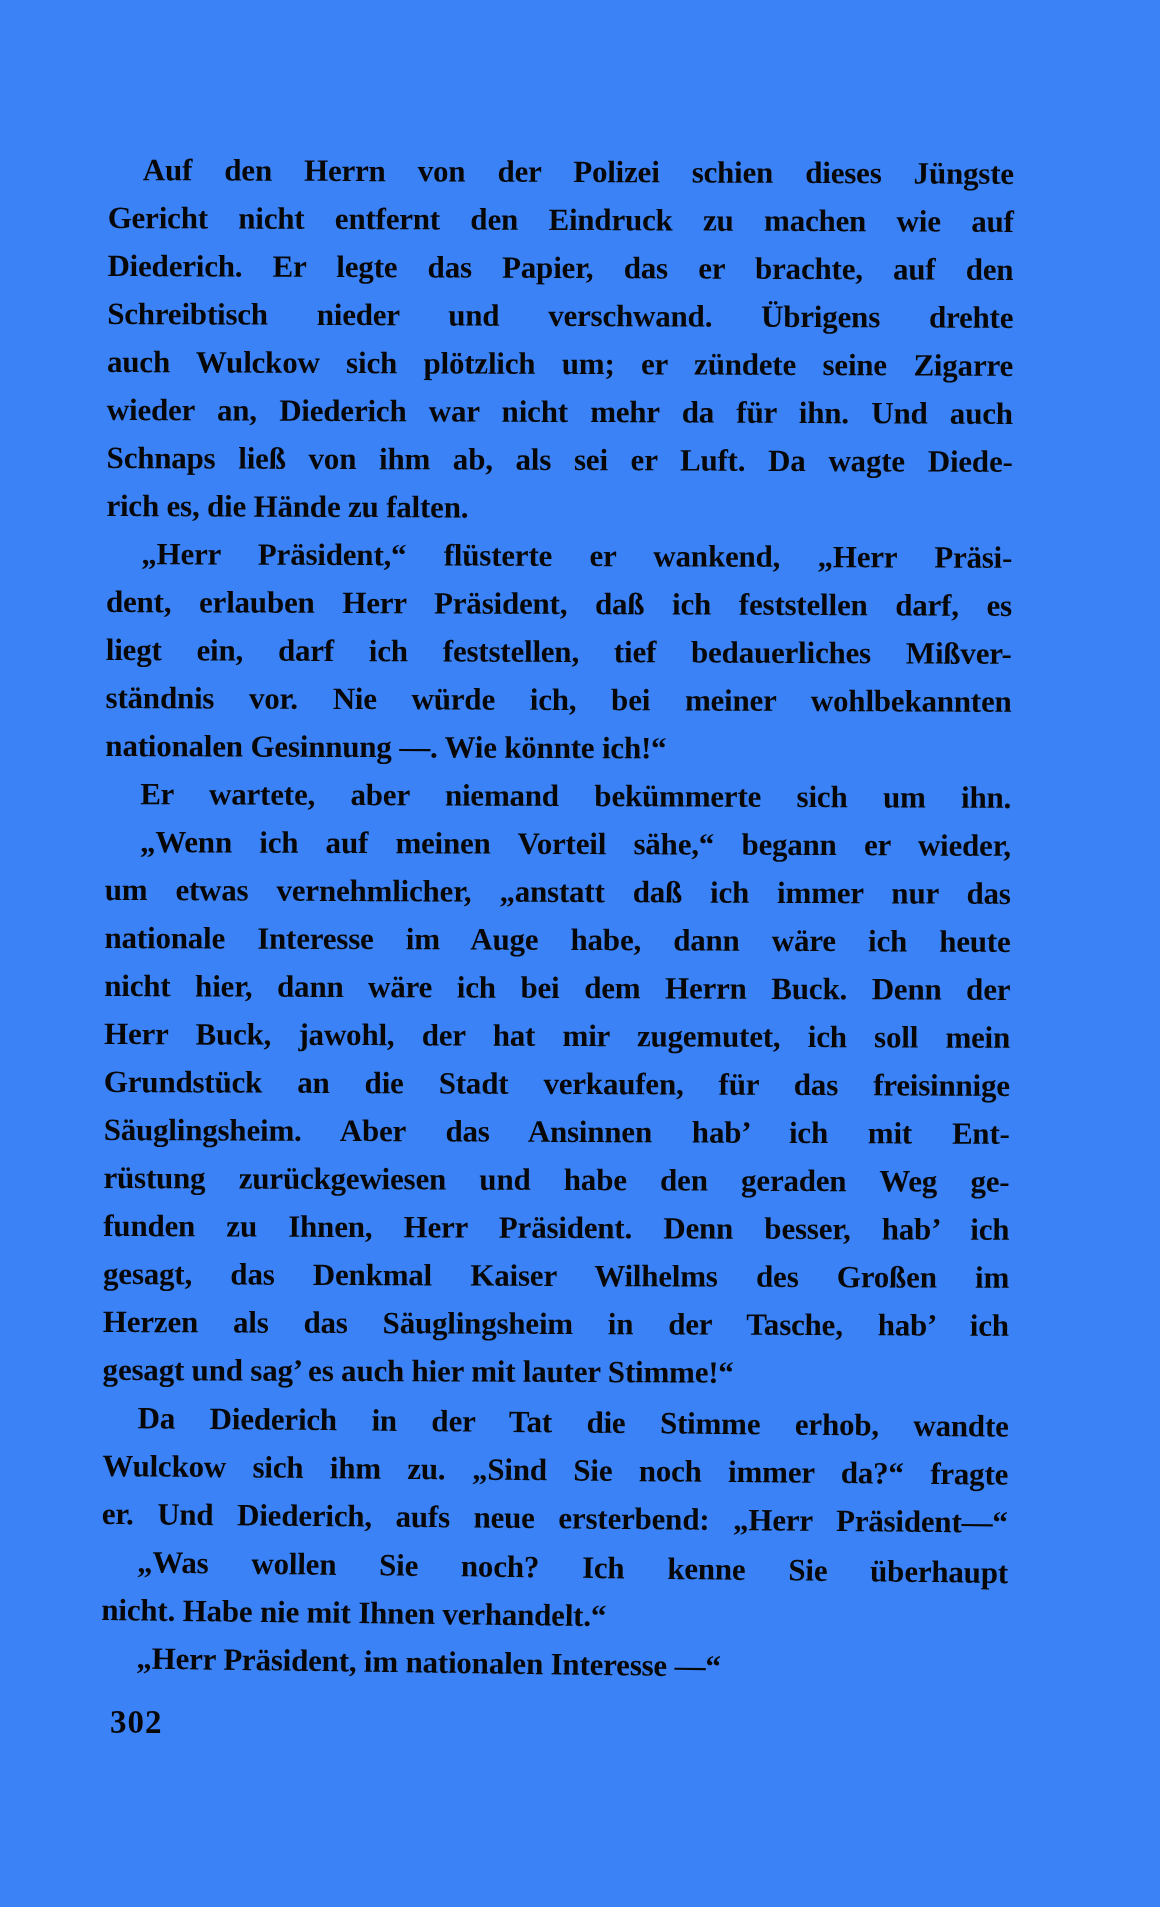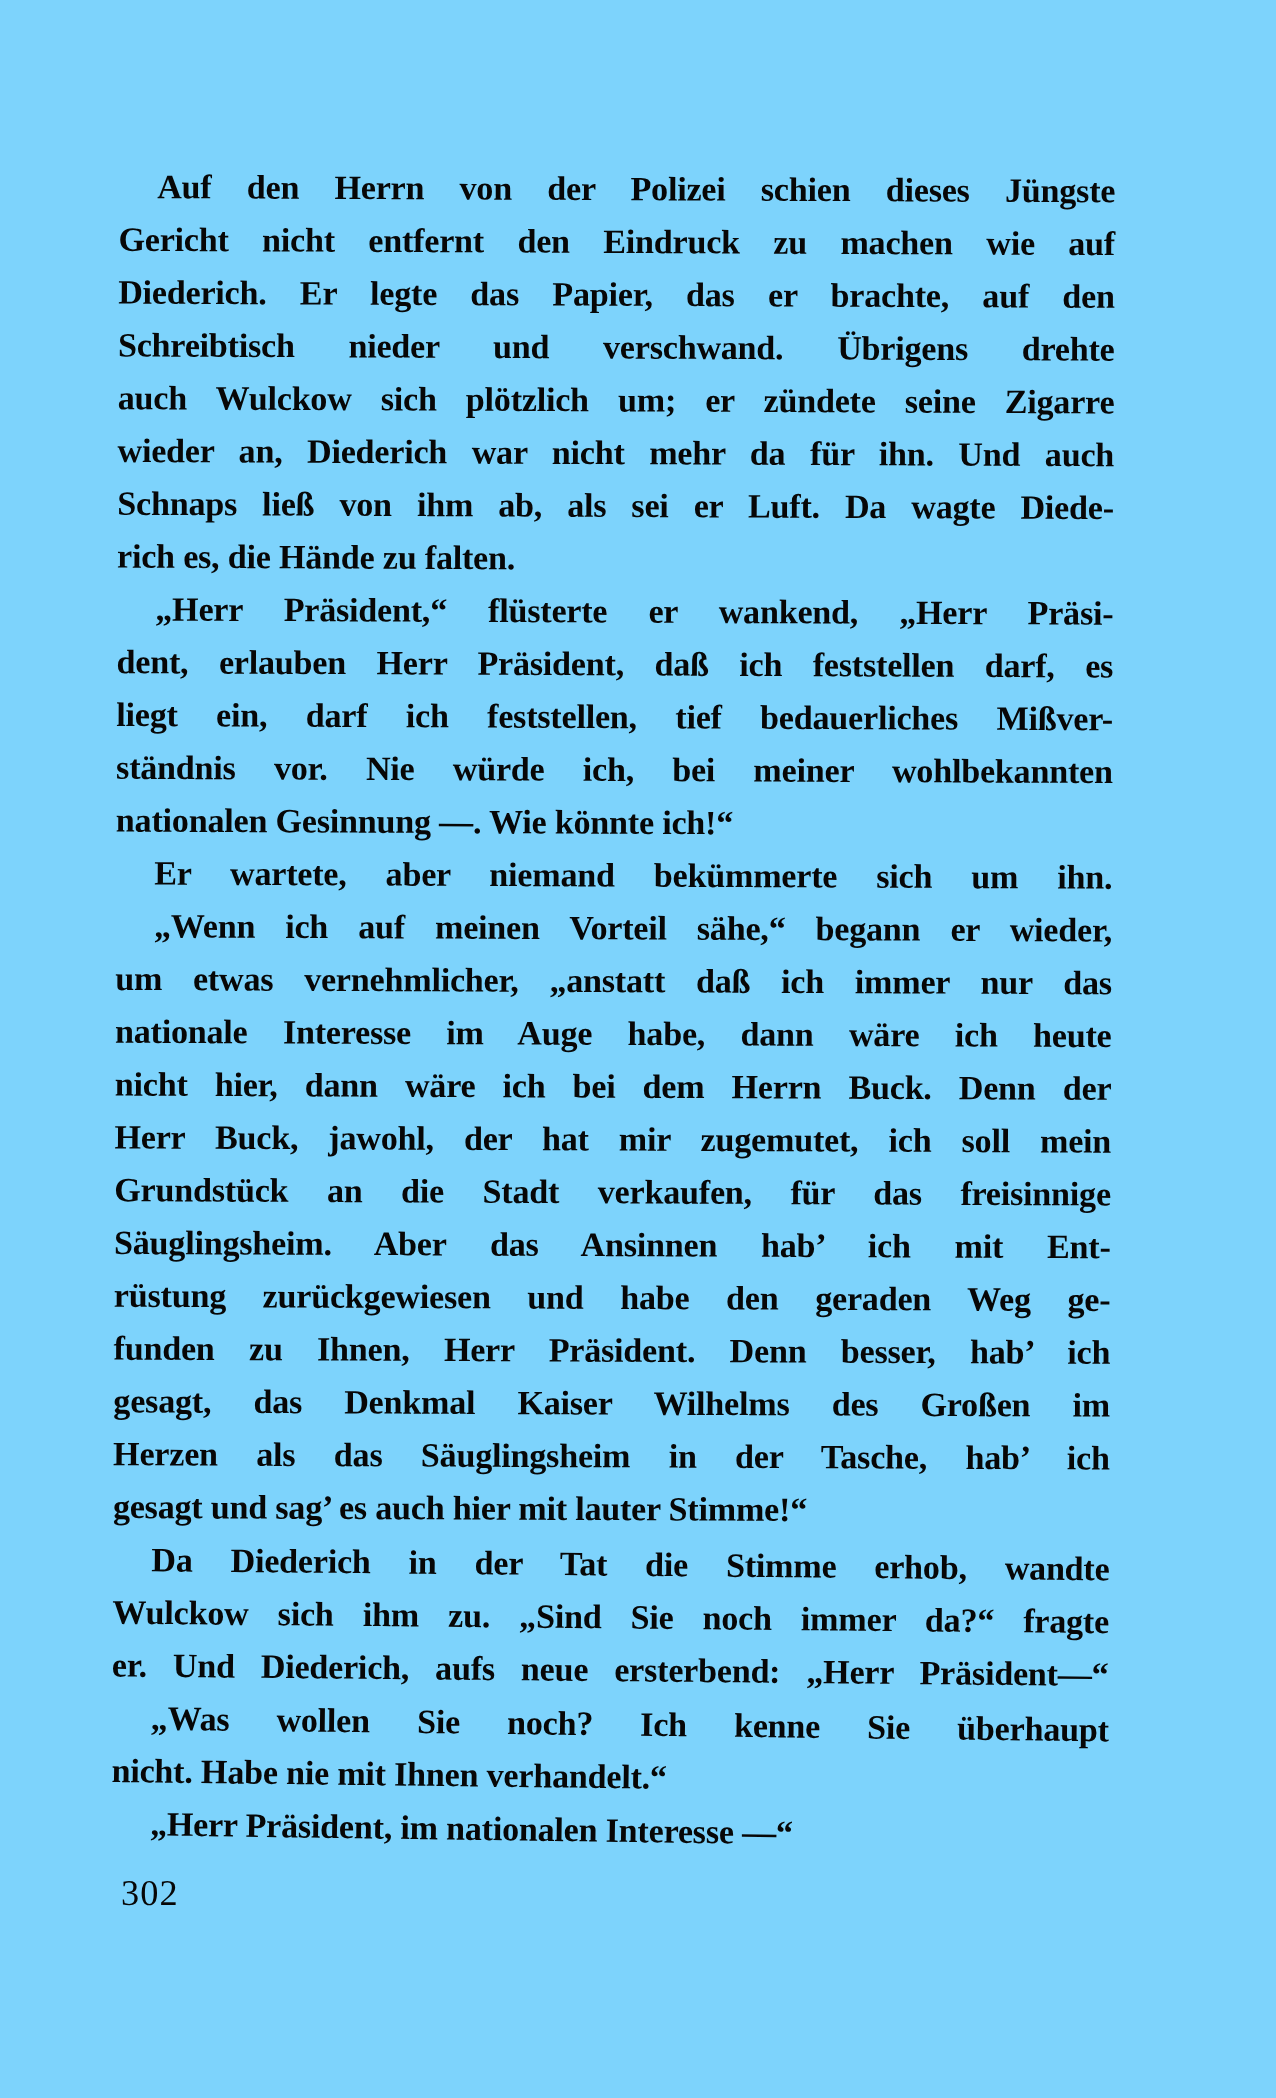--- a/index.html
+++ b/index.html
@@ -9,21 +9,21 @@
   body {
     width: 1160px;
     height: 1907px;
     background: #ffffff;
     overflow: hidden;
     font-family: "Liberation Serif", "DejaVu Serif", serif;
   }
   .scan-page {
     position: absolute;
     inset: 0;
-    background: #7dd3fc;
+    background: #3b82f6;
     color: #070707;
     padding-left: 28px;
   }
   .textblock {
     position: absolute;
     left: 108px;
     top: 146px;
     width: 906px;
     transform: rotate(0.25deg);
     transform-origin: 0 0;
@@ -51,21 +51,21 @@
     text-align-last: justify;
   }
   .line.ind {
     padding-left: 35px;
   }
   .page-number {
     position: absolute;
     left: 110px;
     top: 1704px;
     font-size: 33px;
-    font-weight: 400;
+    font-weight: 700;
     letter-spacing: 1px;
     color: #070707;
   }
 </style>
 </head>
 <body>
 
 <div class="scan-page">
   <div class="textblock" id="textblock">
       <div class="paragraph">

